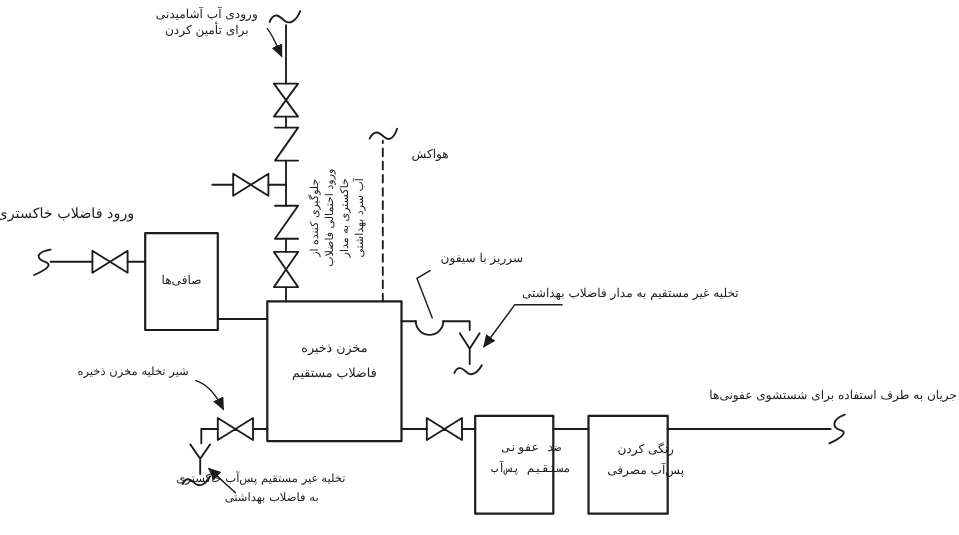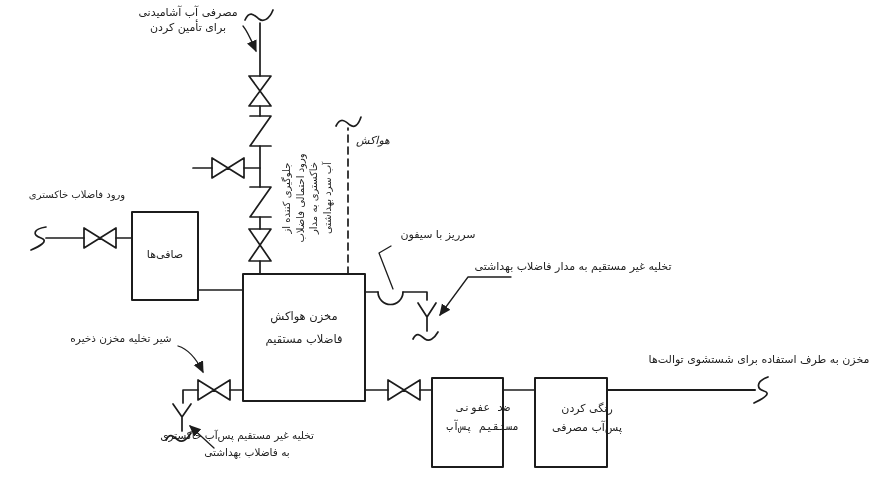--- a/index.html
+++ b/index.html
@@ -8,28 +8,28 @@
     font-family:"DejaVu Sans",sans-serif;color:#1d1d1d;
   }
   #stage{position:absolute;inset:0;width:872px;height:486px;}
   svg{position:absolute;left:0;top:0;}
   .lbl{
     position:absolute;direction:rtl;font-size:11px;line-height:15px;
     color:#1d1d1d;text-align:center;white-space:nowrap;
   }
   .lbl .ln{display:block;}
   #lbl-potable{left:126px;top:5px;width:124px;}
-  #lbl-gray-inlet{left:20px;top:187px;width:114px;font-size:10px;}
+  #lbl-gray-inlet{left:8px;top:187px;width:114px;font-size:13px;}
   #lbl-filters{left:132px;top:247px;width:66px;}
   #lbl-backflow-note{
     left:232px;top:169px;width:154px;height:58px;
     transform:rotate(-90deg);transform-origin:50% 50%;
     font-size:10px;line-height:13.5px;
   }
-  #lbl-vent{left:350px;top:133px;width:46px;font-style:italic;}
+  #lbl-vent{left:368px;top:133px;width:46px;}
   #lbl-overflow{left:384px;top:227px;width:108px;}
   #lbl-indirect-overflow{left:460px;top:259px;width:226px;}
   #lbl-tank{left:243px;top:305px;width:122px;line-height:23px;font-size:11.5px;}
   #lbl-drain-valve{left:62px;top:331px;width:118px;font-size:10.5px;text-align:center;}
   #lbl-indirect-drain{left:180px;top:427px;width:134px;font-size:10.5px;line-height:17px;}
   #lbl-disinfect{left:448px;top:399px;width:71px;line-height:19px;font-family:Liberation Mono, monospace;}
   #lbl-coloring{left:535px;top:399px;width:72px;line-height:19px;margin-left:16px;}
   #lbl-flow{left:648px;top:352px;width:222px;}
 </style>
 </head>
@@ -153,21 +153,21 @@
   </g>
   <g>
     <path d="M607,390 H755" stroke-width="2"></path>
   </g>
   <g>
     <path d="M768,377 C755,382 757,389 764,391 C772,393 763,399 754,403"></path>
   </g>
 </svg>
 
 <div class="lbl" id="lbl-potable">
-  <span class="ln">مصرفی آب آشامیدنی</span>
+  <span class="ln">ورودی آب آشامیدنی</span>
   <span class="ln">برای تأمین کردن</span>
 </div>
 
 <div class="lbl" id="lbl-gray-inlet">ورود فاضلاب خاکستری</div>
 
 <div class="lbl" id="lbl-filters">صافی‌ها</div>
 
 <div class="lbl" id="lbl-backflow-note">
   <span class="ln">جلوگیری کننده از</span>
   <span class="ln">ورود احتمالی فاضلاب</span>
@@ -175,36 +175,36 @@
   <span class="ln">آب سرد بهداشتی</span>
 </div>
 
 <div class="lbl" id="lbl-vent">هواکش</div>
 
 <div class="lbl" id="lbl-overflow">سرریز با سیفون</div>
 
 <div class="lbl" id="lbl-indirect-overflow">تخلیه غیر مستقیم به مدار فاضلاب بهداشتی</div>
 
 <div class="lbl" id="lbl-tank">
-  <span class="ln">مخزن هواکش</span>
+  <span class="ln">مخزن ذخیره</span>
   <span class="ln">فاضلاب مستقیم</span>
 </div>
 
 <div class="lbl" id="lbl-drain-valve">شیر تخلیه مخزن ذخیره</div>
 
 <div class="lbl" id="lbl-indirect-drain">
   <span class="ln">تخلیه غیر مستقیم پس‌آب خاکستری</span>
   <span class="ln">به فاضلاب بهداشتی</span>
 </div>
 
 <div class="lbl" id="lbl-disinfect">
   <span class="ln">ضد عفونی</span>
   <span class="ln">مستقیم پس‌آب</span>
 </div>
 
 <div class="lbl" id="lbl-coloring">
   <span class="ln">رنگی کردن</span>
   <span class="ln">پس‌آب مصرفی</span>
 </div>
 
-<div class="lbl" id="lbl-flow">مخزن به طرف استفاده برای شستشوی توالت‌ها</div>
+<div class="lbl" id="lbl-flow">جریان به طرف استفاده برای شستشوی عفونی‌ها</div>
 
 </div>
 
 </body></html>

